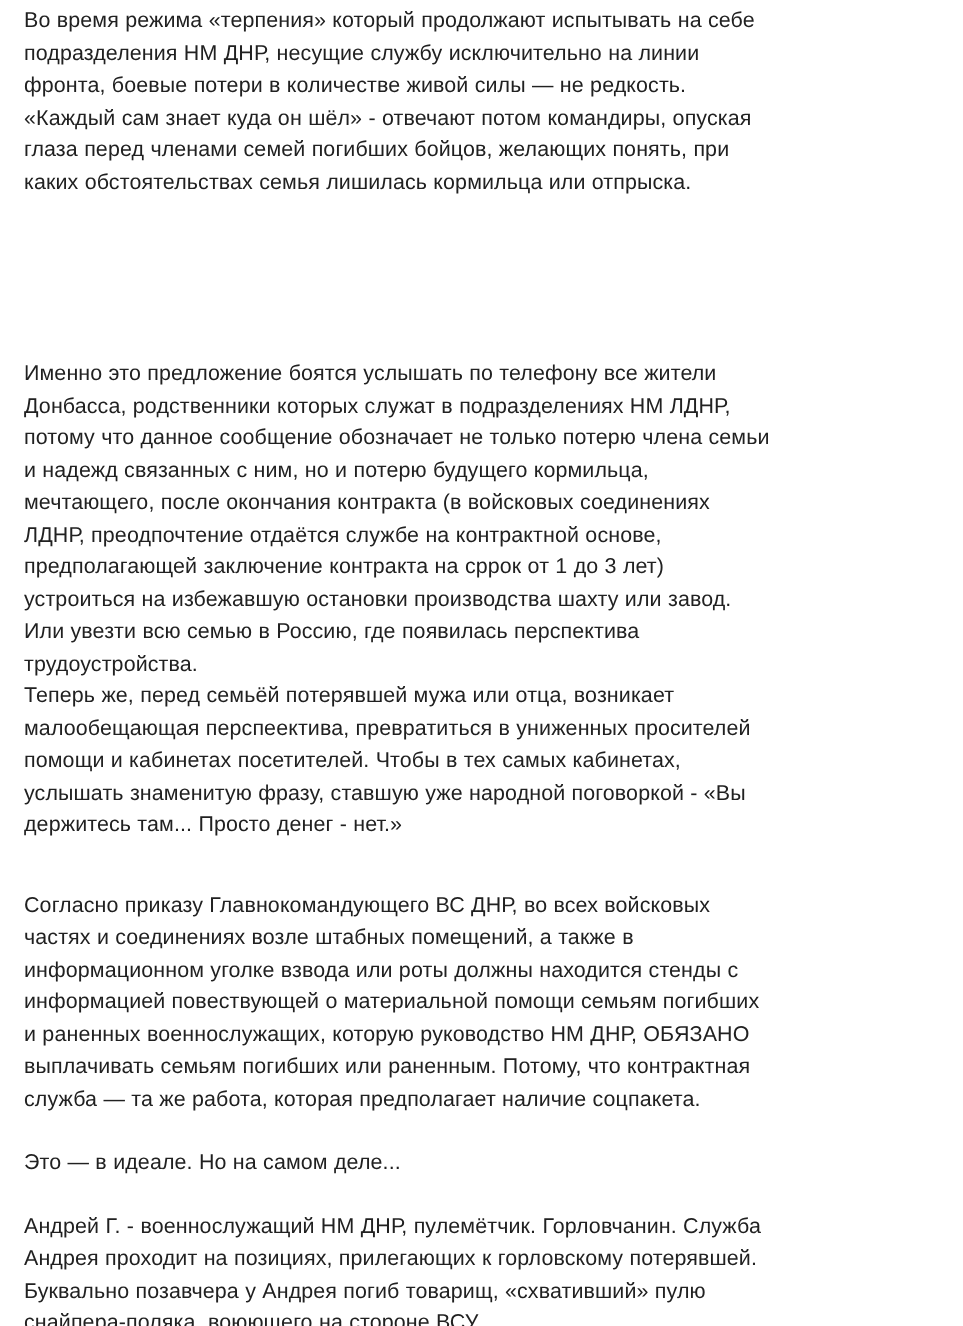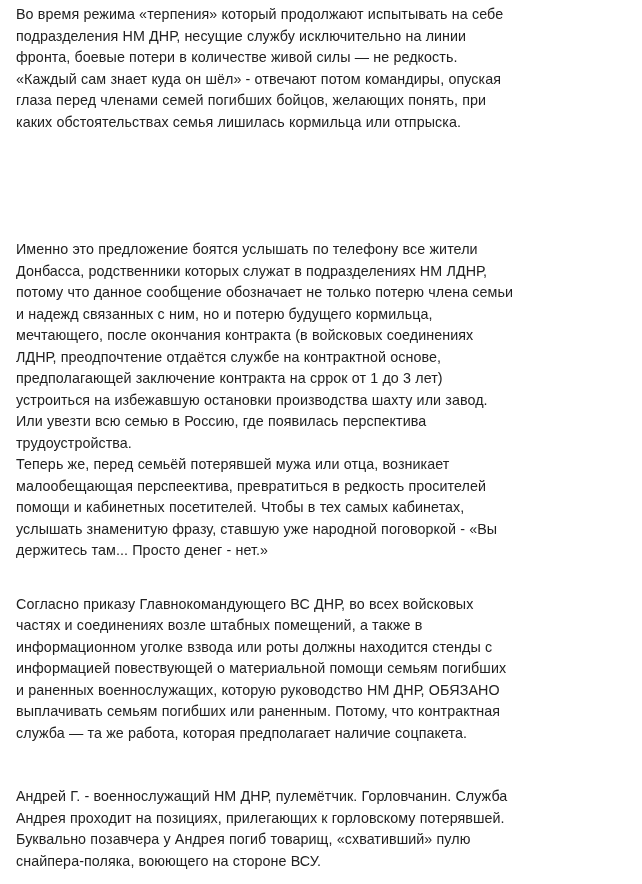--- a/index.html
+++ b/index.html
@@ -48,31 +48,34 @@
 
   <div class="gap-medium"></div>
 
   <div class="block">
     <p class="para">Именно это предложение боятся услышать по телефону все жители Донбасса, родственники которых служат в подразделениях НМ ЛДНР, потому что данное сообщение обозначает не только потерю члена семьи и надежд связанных с ним, но и потерю будущего кормильца, мечтающего, после окончания контракта (в войсковых соединениях ЛДНР, преодпочтение отдаётся службе на контрактной основе, предполагающей заключение контракта на сррок от 1 до 3 лет) устроиться на избежавшую остановки производства шахту или завод. Или увезти всю семью в Россию, где появилась перспектива трудоустройства.</p>
   </div>
 
   <div class="gap-tiny"></div>
 
   <div class="block">
-    <p class="para">Теперь же, перед семьёй потерявшей мужа или отца, возникает малообещающая перспеектива, превратиться в редкость просителей помощи и кабинетных посетителей. Чтобы в тех самых кабинетах, услышать знаменитую фразу, ставшую уже народной поговоркой - «Вы держитесь там... Просто денег - нет.»</p>
+    <p class="para">Теперь же, перед семьёй потерявшей мужа или отца, возникает малообещающая перспеектива, превратиться в униженных просителей помощи и кабинетах посетителей. Чтобы в тех самых кабинетах, услышать знаменитую фразу, ставшую уже народной поговоркой - «Вы держитесь там... Просто денег - нет.»</p>
   </div>
 
   <div class="gap-medium"></div>
 
   <div class="block">
     <p class="para">Согласно приказу Главнокомандующего ВС ДНР, во всех войсковых частях и соединениях возле штабных помещений, а также в информационном уголке взвода или роты должны находится стенды с информацией повествующей о материальной помощи семьям погибших и раненных военнослужащих, которую руководство НМ ДНР, ОБЯЗАНО выплачивать семьям погибших или раненным. Потому, что контрактная служба — та же работа, которая предполагает наличие соцпакета.</p>
   </div>
 
   <div class="gap-small"></div>
 
+  <div class="block">
+    <p class="para">Это — в идеале. Но на самом деле...</p>
+  </div>
 
   <div class="gap-small"></div>
 
   <div class="block">
     <p class="para">Андрей Г. - военнослужащий НМ ДНР, пулемётчик. Горловчанин. Служба Андрея проходит на позициях, прилегающих к горловскому потерявшей. Буквально позавчера у Андрея погиб товарищ, «схвативший» пулю снайпера-поляка, воюющего на стороне ВСУ.</p>
   </div>
 
 </article>
 
 </body></html>

